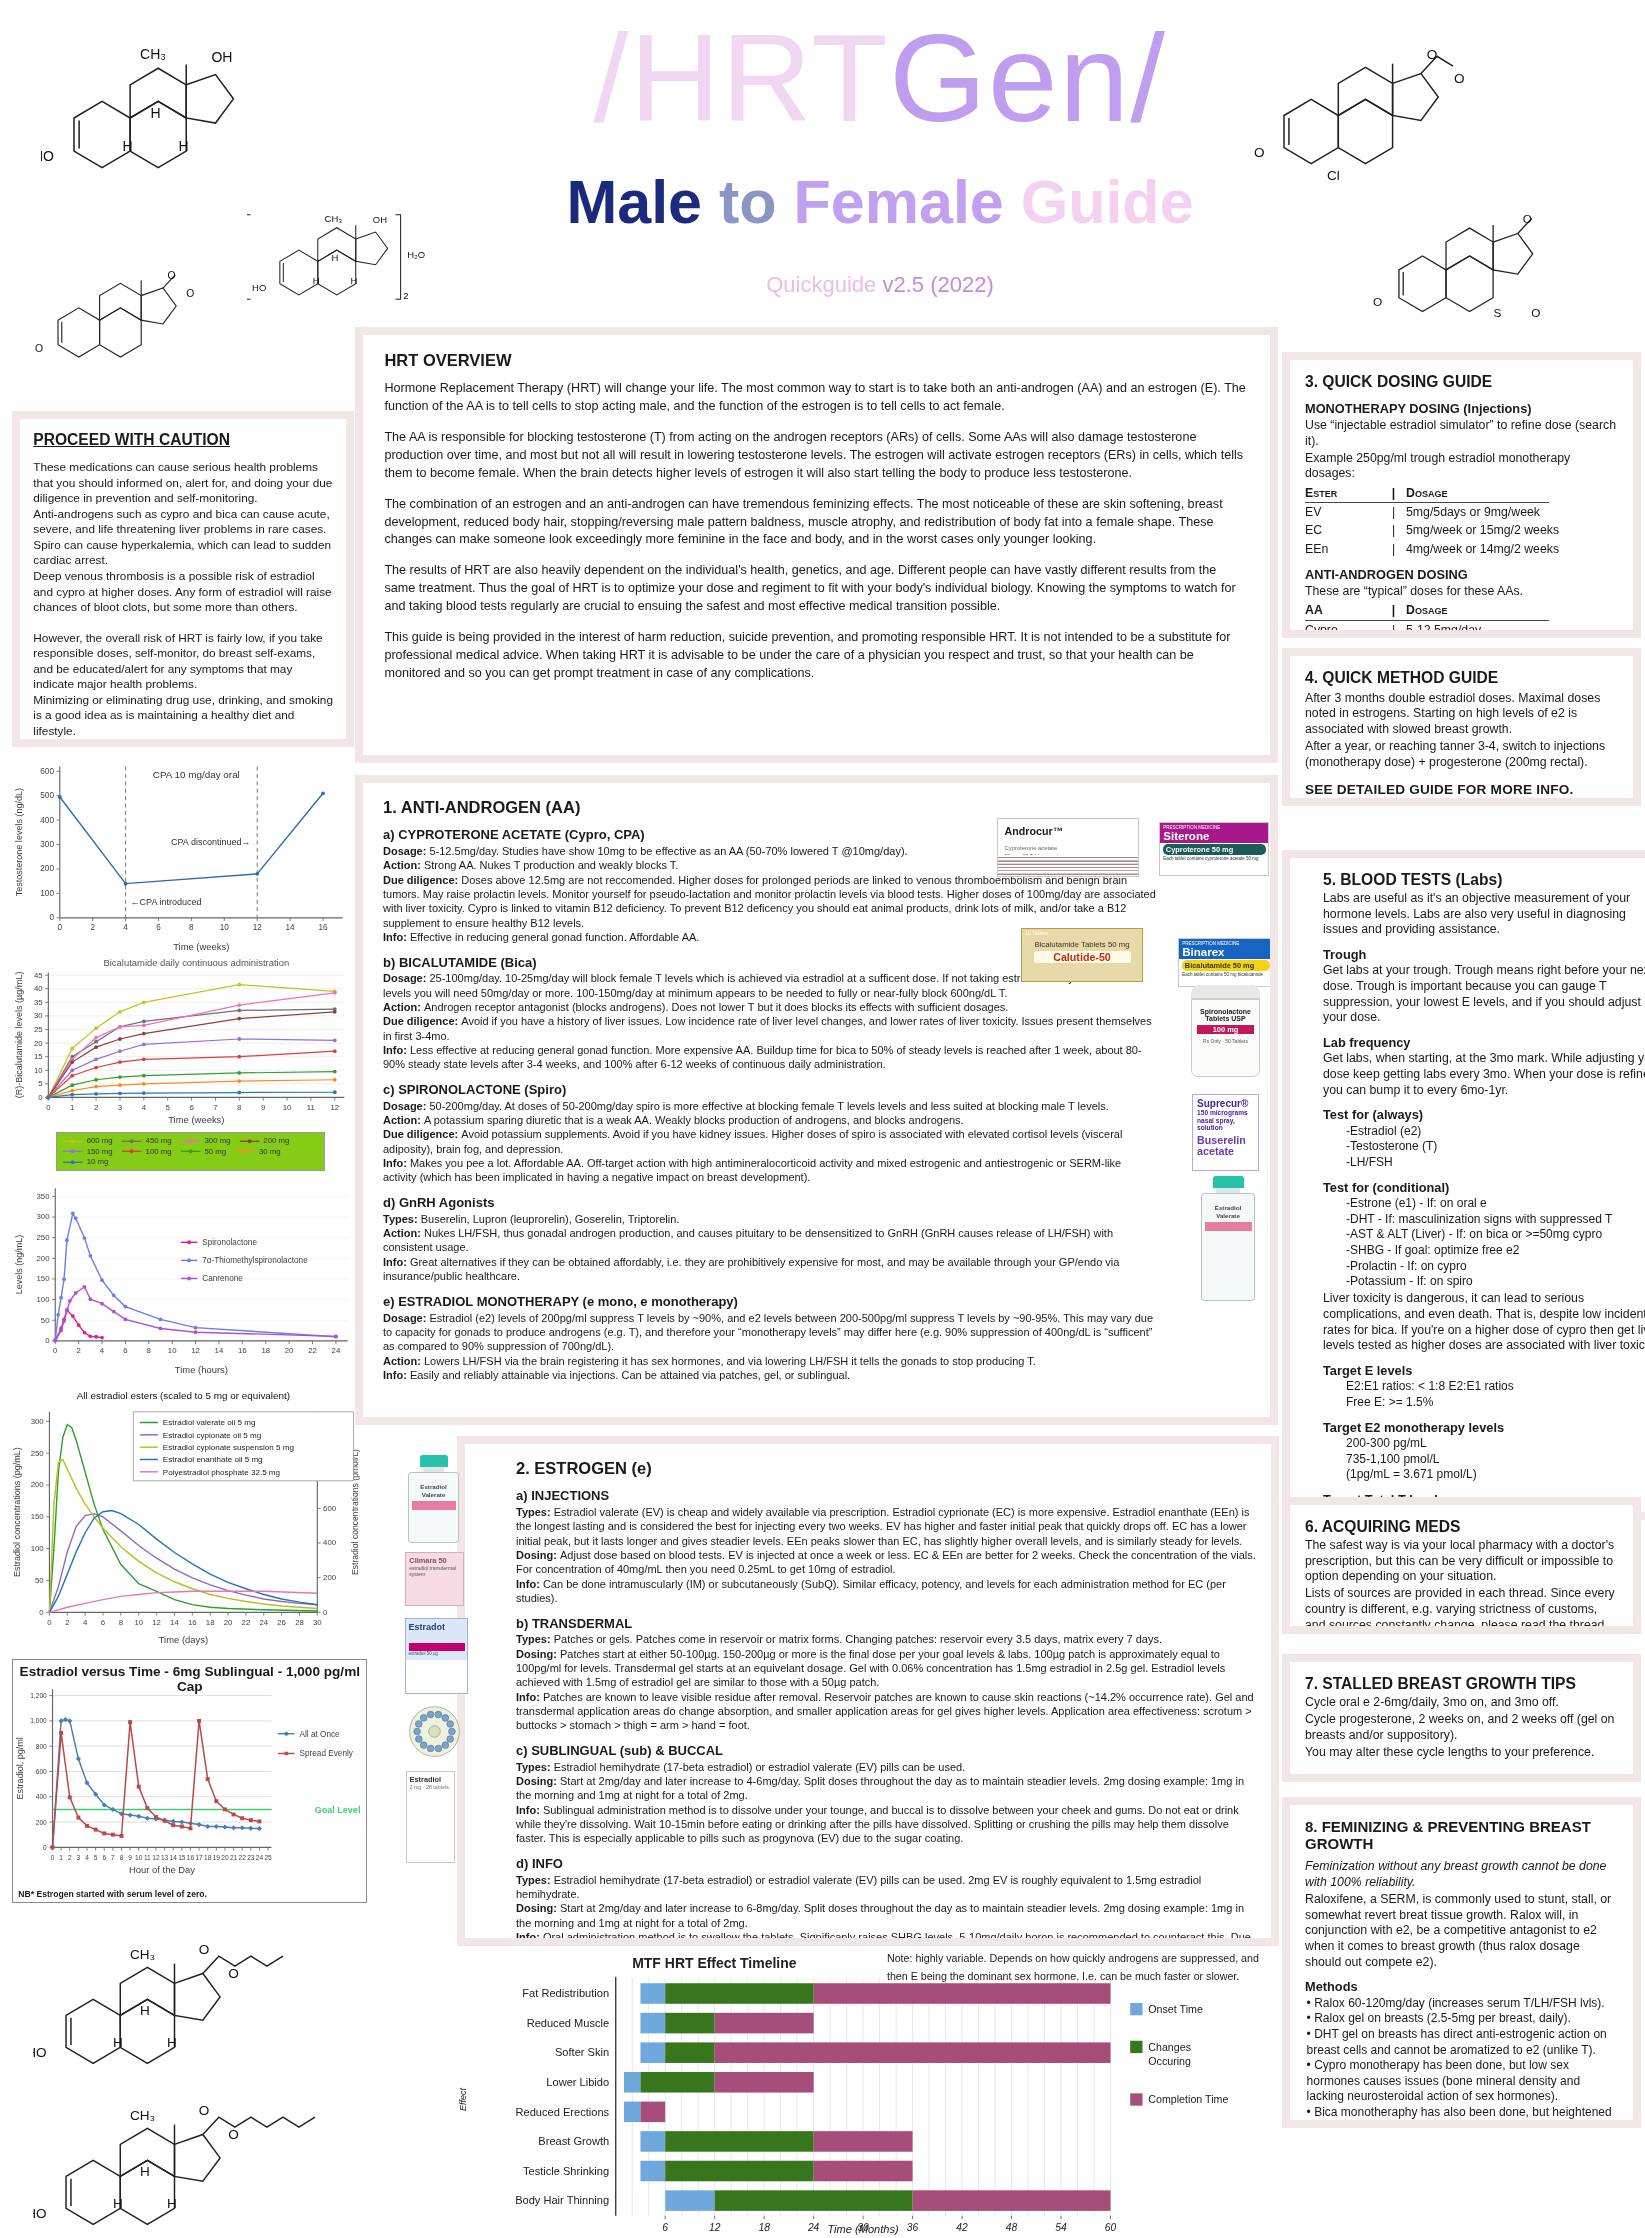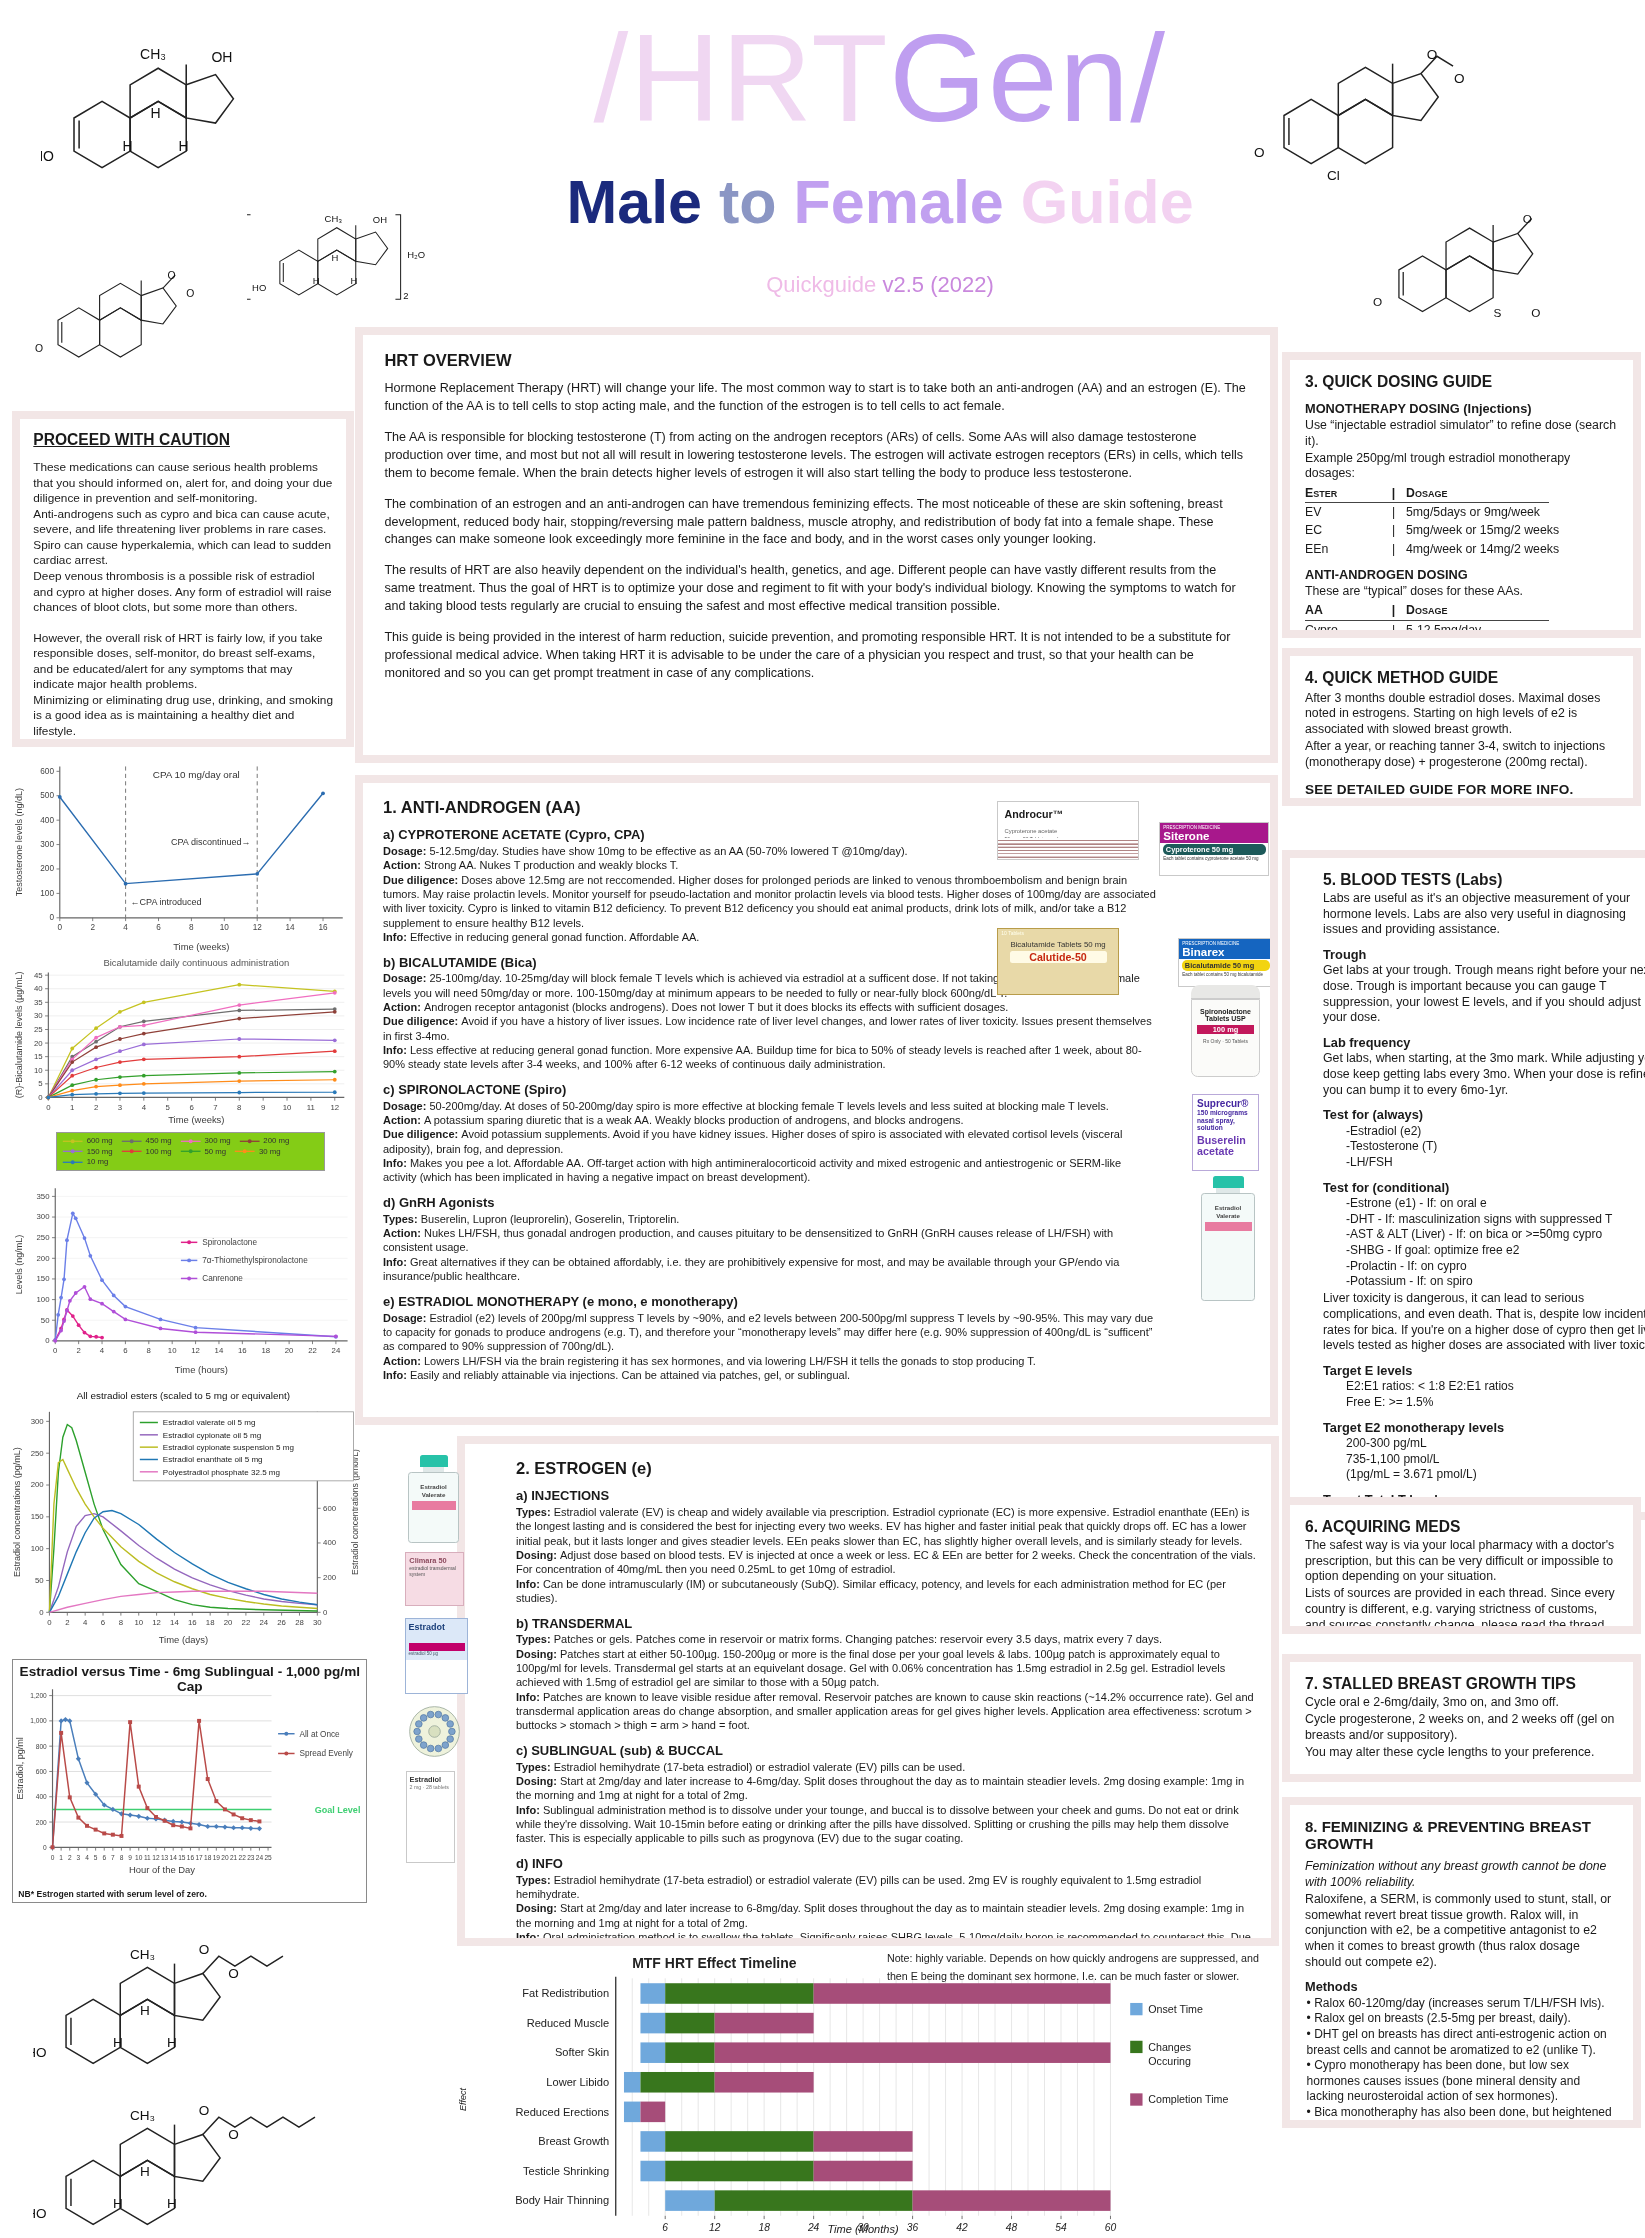--- a/index.html
+++ b/index.html
@@ -290,35 +290,35 @@
           <div class="dl"><b>Action: </b><span>Nukes LH/FSH, thus gonadal androgen production, and causes pituitary to be densensitized to GnRH (GnRH causes release of LH/FSH) with consistent usage.</span></div>
           <div class="dl"><b>Info: </b><span>Great alternatives if they can be obtained affordably, i.e. they are prohibitively expensive for most, and may be available through your GP/endo via insurance/public healthcare.</span></div>
         </div>
         <div class="entry">
           <div class="eh">e) ESTRADIOL MONOTHERAPY (e mono, e monotherapy)</div>
           <div class="dl"><b>Dosage: </b><span>Estradiol (e2) levels of 200pg/ml suppress T levels by ~90%, and e2 levels between 200-500pg/ml suppress T levels by ~90-95%. This may vary due to capacity for gonads to produce androgens (e.g. T), and therefore your “monotherapy levels” may differ here (e.g. 90% suppression of 400ng/dL is “sufficent” as compared to 90% suppression of 700ng/dL).</span></div>
           <div class="dl"><b>Action: </b><span>Lowers LH/FSH via the brain registering it has sex hormones, and via lowering LH/FSH it tells the gonads to stop producing T.</span></div>
           <div class="dl"><b>Info: </b><span>Easily and reliably attainable via injections. Can be attained via patches, gel, or sublingual.</span></div>
         </div>
       </div>
-    <div class="prod" id="p-androcur" style="left:634px;top:18px;width:142px;height:59px;">
+    <div class="prod" id="p-androcur" style="left:634px;top:35px;width:142px;height:59px;">
       <span class="b">Androcur™</span><br>
       <span class="s">Cyproterone acetate</span>
       <div class="tiny">50 mg · 50 Tablets · oral</div>
       <div class="stripes"></div>
     </div>
     <div class="prod rbxbox" id="p-siterone" style="left:796px;top:39px;width:110px;height:54px;">
       <div class="top">
         <div class="tag">PRESCRIPTION MEDICINE</div>
         <div class="brand">Siterone</div>
       </div>
       <div class="band">Cyproterone 50 mg</div>
       <div class="sub">Each tablet contains cyproterone acetate 50 mg</div>
     </div>
-    <div class="prod" id="p-calutide" style="left:634px;top:145px;width:122px;height:67px;">
+    <div class="prod" id="p-calutide" style="left:658px;top:145px;width:122px;height:54px;">
       <div class="r1">10 Tablets</div>
       <div class="l1">Bicalutamide Tablets 50 mg</div>
       <div class="brand">Calutide-50</div>
     </div>
     <div class="prod rbxbox" id="p-binarex" style="left:815px;top:155px;width:95px;height:49px;">
       <div class="top">
         <div class="tag">PRESCRIPTION MEDICINE</div>
         <div class="brand">Binarex</div>
       </div>
       <div class="band">Bicalutamide 50 mg</div>

